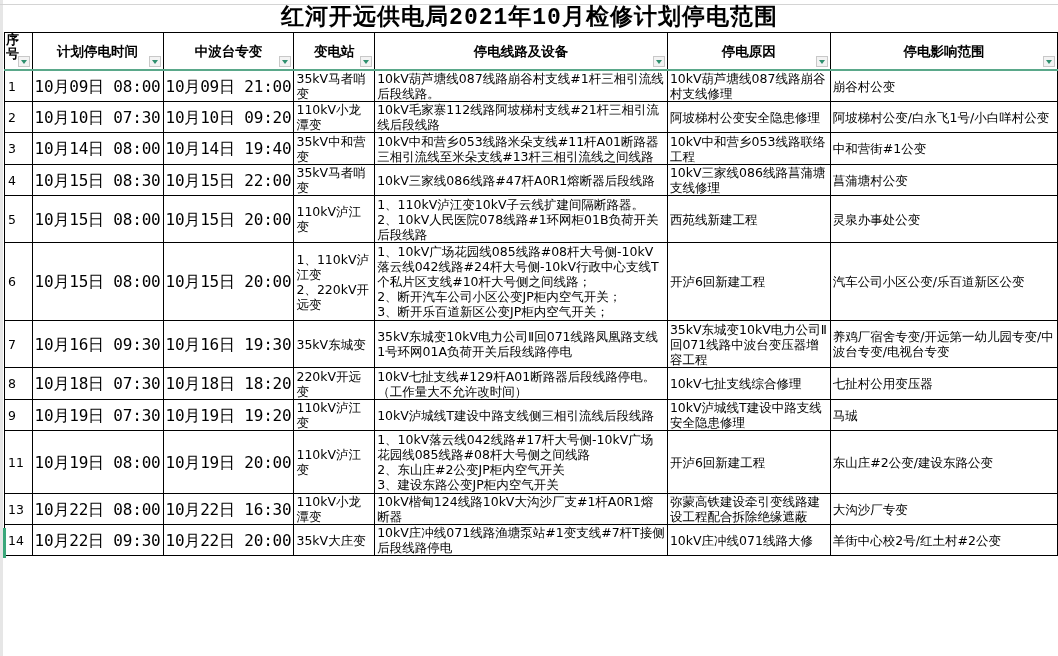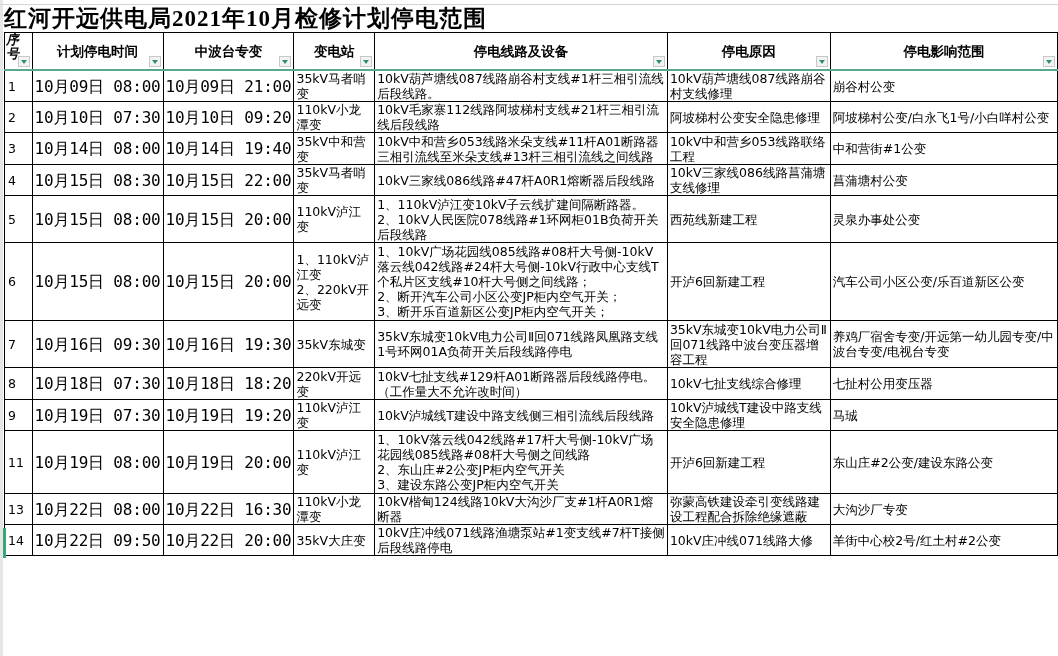--- a/index.html
+++ b/index.html
@@ -1,21 +1,21 @@
 <!DOCTYPE html>
 <html><head>
 <meta charset="utf-8">
 <style>
   html, body { margin:0; padding:0; }
   body { width:1058px; height:656px; background:#ffffff; overflow:hidden; position:relative;
          font-family:"DejaVu Serif","Liberation Serif",serif; color:#000; }
   .left-edge { position:absolute; left:0; top:0; width:3px; height:656px; background:#e6e6e6; }
   .gridline-top { position:absolute; left:0; top:0; width:1058px; height:4px; border-bottom:1px solid #d4d4d4; }
-  .title { position:absolute; left:4px; top:4px; width:1051px; height:29px; text-align:left;
-           font-family:Liberation Serif, serif; font-weight:bold; font-size:23px; line-height:29px;
+  .title { position:absolute; left:4px; top:4px; width:1051px; height:29px; text-align:center;
+           font-family:Liberation Mono, monospace; font-weight:bold; font-size:23px; line-height:29px;
            letter-spacing:1px; }
   table { position:absolute; left:4px; top:32px; border-collapse:collapse; table-layout:fixed; }
   td, th { border:1px solid #000; padding:0 2px; vertical-align:middle; overflow:hidden;
            font-size:12.5px; line-height:15px; font-family:"DejaVu Sans","Liberation Sans",sans-serif; font-weight:normal; }
   th { position:relative; height:30px; text-align:center; font-weight:bold; font-size:13.5px;
        border-bottom:2px solid #5aa88a; }
   th .filter { position:absolute; right:2px; bottom:2px; width:12px; height:11px; background:#f3f3f3;
                border:1px solid #c8c8c8; box-sizing:border-box; }
   th .filter::after { content:""; position:absolute; left:2px; top:3px; border-left:3px solid transparent;
                border-right:3px solid transparent; border-top:4px solid #2f8f6f; }
@@ -38,21 +38,21 @@
       <col style="width:105px">
       <col style="width:103px">
       <col style="width:85px">
     <col style="width:313px">
       <col style="width:174px">
       <col style="width:243px">
   </colgroup>
   <thead>
     <tr style="height:30px">
       <th style="font-size:13px;line-height:14px;padding:0 1px;text-align:left;">
-        <span style="display:block;width:14px;height:36px;overflow:hidden;word-break:break-all;font-style:italic;">序号</span>
+        <span style="display:block;width:14px;height:36px;overflow:hidden;word-break:break-all;">序号</span>
         <span class="filter"></span>
       </th>
       <th>
         <span>计划停电时间</span>
         <span class="filter"></span>
       </th>
       <th>
         <span>中波台专变</span>
         <span class="filter"></span>
       </th>
@@ -183,21 +183,21 @@
       <td class="idx">13</td>
       <td class="time">10月22日 08:00</td>
       <td class="time">10月22日 16:30</td>
       <td class="wrap">110kV小龙潭变</td>
       <td class="wrap">10kV楷甸124线路10kV大沟沙厂支#1杆A0R1熔断器</td>
       <td class="wrap">弥蒙高铁建设牵引变线路建设工程配合拆除绝缘遮蔽</td>
       <td class="wrap">大沟沙厂专变</td>
     </tr>
     <tr style="height:31px">
       <td class="idx">14</td>
-      <td class="time">10月22日 09:50</td>
+      <td class="time">10月22日 09:30</td>
       <td class="time">10月22日 20:00</td>
       <td class="wrap">35kV大庄变</td>
       <td class="wrap">10kV庄冲线071线路渔塘泵站#1变支线#7杆T接侧后段线路停电</td>
       <td class="wrap">10kV庄冲线071线路大修</td>
       <td class="wrap">羊街中心校2号/红土村#2公变</td>
     </tr>
   </tbody>
 </table>
 
 <div class="sel-mark" style="left:3px; top:528px; height:30px;"></div>

